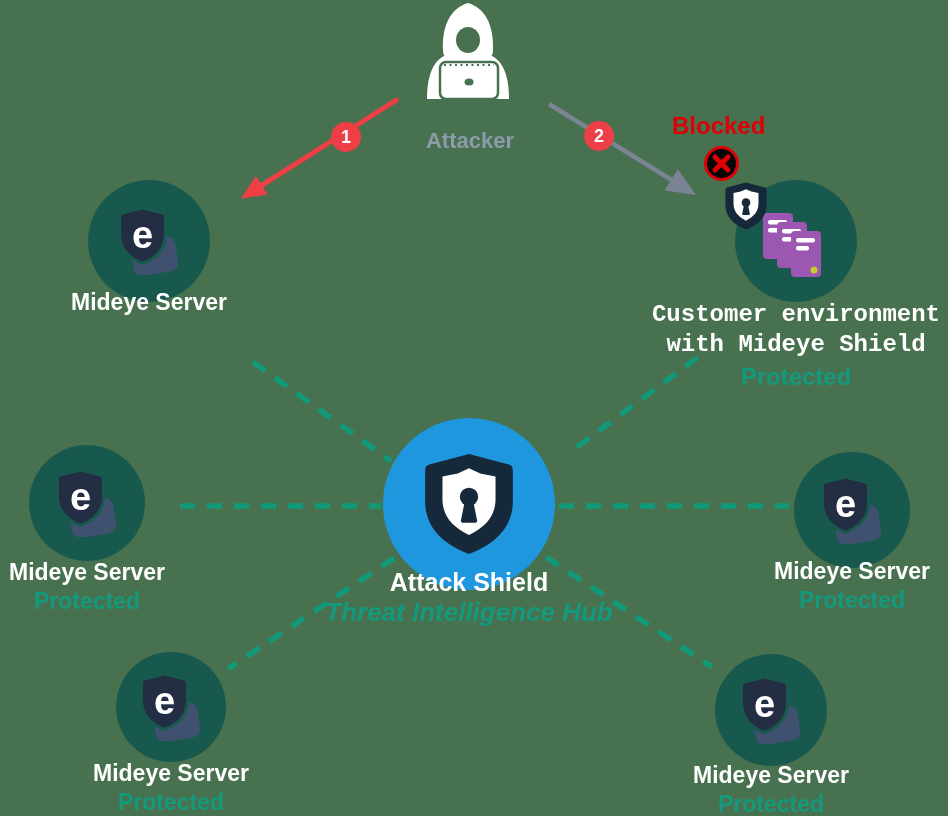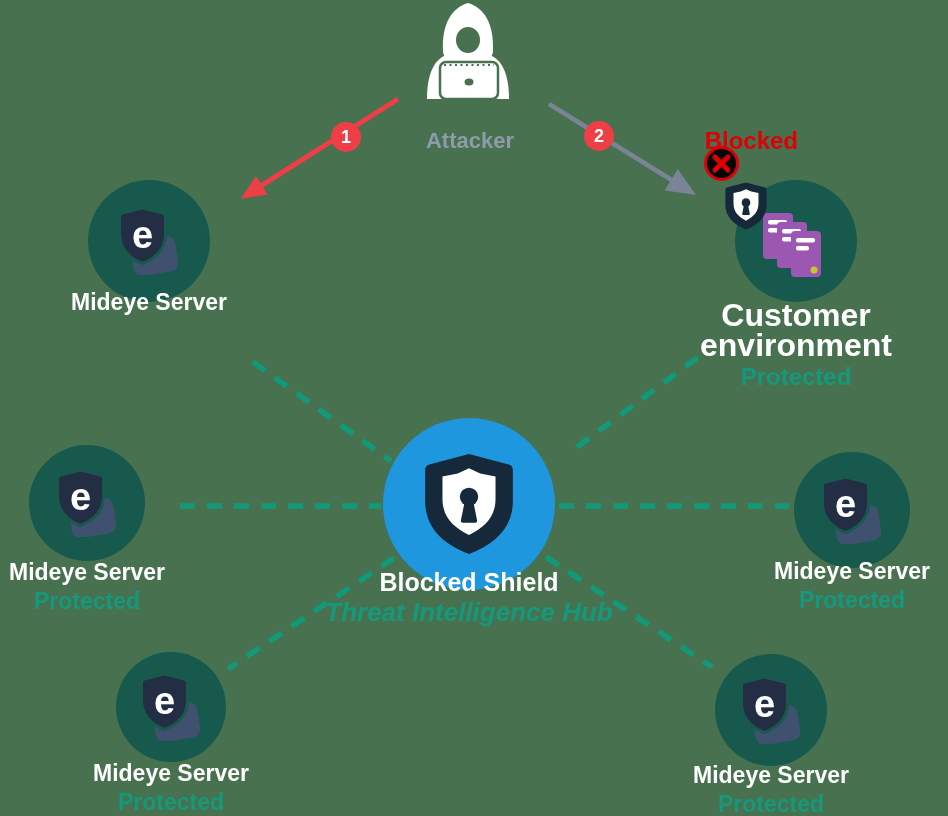--- a/index.html
+++ b/index.html
@@ -26,21 +26,21 @@
   .status.protected{color:var(--protected-green,#14997C);}
   .status.attacked{color:var(--attack-orange,#F5A01E);}
 
   .node-top-left{left:29px;top:180px;width:240px;}
   .node-top-left .circle{width:122px;height:122px;}
   .node-top-left .title{margin-top:-14px;}
   .node-top-left .status{margin-top:2px;}
 
   .node-customer{left:650px;top:180px;width:292px;}
   .node-customer .circle{width:122px;height:122px;}
-  .node-customer .title{margin-top:-2px;font-size:32px;line-height:30px;}
+  .node-customer .title{margin-top:-2px;font-size:24px;line-height:30px;font-family:Liberation Mono, monospace;}
   .node-customer .status{margin-top:2px;font-size:24px;}
 
   .node-mid-left{left:-33px;top:445px;width:240px;}
   .node-mid-left .circle{width:116px;height:116px;}
   .node-mid-left .title{margin-top:-3px;}
 
   .node-mid-right{left:732px;top:452px;width:240px;}
   .node-mid-right .circle{width:116px;height:116px;}
   .node-mid-right .title{margin-top:-11px;}
 
@@ -69,22 +69,22 @@
 
   
   .badge{
     position:absolute;width:30px;height:30px;border-radius:50%;
     background:var(--alert-red,#EE3E46);color:#fff;font-size:18px;
     display:flex;align-items:center;justify-content:center;
   }
   .badge-1{left:331px;top:122px;}
   .badge-2{left:584px;top:121px;}
   .blocked-label{
-    position:absolute;left:648px;top:112px;width:150px;text-align:right;
-    color:var(--blocked-red,#DE0005);font-size:24px;margin-top:15px;
+    position:absolute;left:672px;top:112px;width:150px;text-align:left;
+    color:var(--blocked-red,#DE0005);font-size:24px;
   }
   .blocked-icon{
     position:absolute;left:704px;top:146px;width:35px;height:35px;
     box-sizing:border-box;border-radius:50%;
     background:#060606;border:3px solid var(--blocked-red,#E10005);
     display:flex;align-items:center;justify-content:center;
   }
   .mini-shield{position:absolute;left:74px;top:2px;width:44px;height:48px;}
   .server-stack{position:absolute;left:113px;top:33px;width:60px;height:66px;}
 </style>
@@ -168,20 +168,21 @@
       <rect x="33" y="33" width="13" height="4.5" rx="2" fill="#fff"></rect>
       <circle cx="51" cy="57" r="3.5" style="fill:var(--dot-yellow,#C3CB2C)"></circle>
     </svg>
     <svg class="mini-shield" viewBox="0 0 90 100">
       <path d="M45 1 L83 11 C86.5 11.5 88 13.5 88 17 V47 C88 73 71 89 45 99 C19 89 2 73 2 47 V17 C2 13.5 3.5 11.5 7 11 Z" style="fill:var(--hub-shield-navy,#16293B)"></path>
       <path d="M45 15 L56 20 L71 23 V45 C71 62 61 72.5 45 80.5 C29 72.5 19 62 19 45 V23 L34 20 Z" fill="#fff"></path>
       <circle cx="45" cy="43" r="9" style="fill:var(--hub-shield-navy,#16293B)"></circle>
       <path d="M40.5 49 L49.5 49 L53 66.5 C53 68 52 68.5 50.5 68.5 L39.5 68.5 C38 68.5 37 68 37 66.5 Z" style="fill:var(--hub-shield-navy,#16293B)"></path>
     </svg>
     <div class="title">Customer environment</div>
+    <div class="title" style="margin-top:0">with Mideye Shield</div>
     <div class="status protected">Protected</div>
   </div>
 
   <div class="node node-mid-left">
     <div class="circle">
       <svg class="e-icon" viewBox="0 0 60 68">
         <rect x="13" y="31" width="45" height="36" rx="9" transform="rotate(-9 35 49)" style="fill:var(--bubble-slate,#40516F)"></rect>
         <path d="M23.5 1 L43.5 6 C45.5 6.3 46.5 7.5 46.5 9.5 V27 C46.5 41.5 37.5 51 23.5 56.5 C9.5 51 0.5 41.5 0.5 27 V9.5 C0.5 7.5 1.5 6.3 3.5 6 Z" style="fill:var(--shield-navy,#232D44);stroke:var(--node-circle,#175A4D)" stroke-width="3"></path>
         <text x="23.5" y="41" text-anchor="middle" font-size="38" font-weight="bold" fill="#fff" font-family="Liberation Sans, sans-serif">e</text>
       </svg>
@@ -192,21 +193,21 @@
 
   <div class="node node-hub">
     <div class="circle hub-circle">
       <svg class="hub-shield" viewBox="0 0 90 100">
         <path d="M45 1 L83 11 C86.5 11.5 88 13.5 88 17 V47 C88 73 71 89 45 99 C19 89 2 73 2 47 V17 C2 13.5 3.5 11.5 7 11 Z" style="fill:var(--hub-shield-navy,#16293B)"></path>
         <path d="M45 15 L56 20 L71 23 V45 C71 62 61 72.5 45 80.5 C29 72.5 19 62 19 45 V23 L34 20 Z" fill="#fff"></path>
         <circle cx="45" cy="43" r="9" style="fill:var(--hub-shield-navy,#16293B)"></circle>
         <path d="M40.5 49 L49.5 49 L53 66.5 C53 68 52 68.5 50.5 68.5 L39.5 68.5 C38 68.5 37 68 37 66.5 Z" style="fill:var(--hub-shield-navy,#16293B)"></path>
       </svg>
     </div>
-    <div class="hub-title">Blocked Shield</div>
+    <div class="hub-title">Attack Shield</div>
     <div class="hub-subtitle">Threat Intelligence Hub</div>
   </div>
 
   <div class="node node-mid-right">
     <div class="circle">
       <svg class="e-icon" viewBox="0 0 60 68">
         <rect x="13" y="31" width="45" height="36" rx="9" transform="rotate(-9 35 49)" style="fill:var(--bubble-slate,#40516F)"></rect>
         <path d="M23.5 1 L43.5 6 C45.5 6.3 46.5 7.5 46.5 9.5 V27 C46.5 41.5 37.5 51 23.5 56.5 C9.5 51 0.5 41.5 0.5 27 V9.5 C0.5 7.5 1.5 6.3 3.5 6 Z" style="fill:var(--shield-navy,#232D44);stroke:var(--node-circle,#175A4D)" stroke-width="3"></path>
         <text x="23.5" y="41" text-anchor="middle" font-size="38" font-weight="bold" fill="#fff" font-family="Liberation Sans, sans-serif">e</text>
       </svg>

